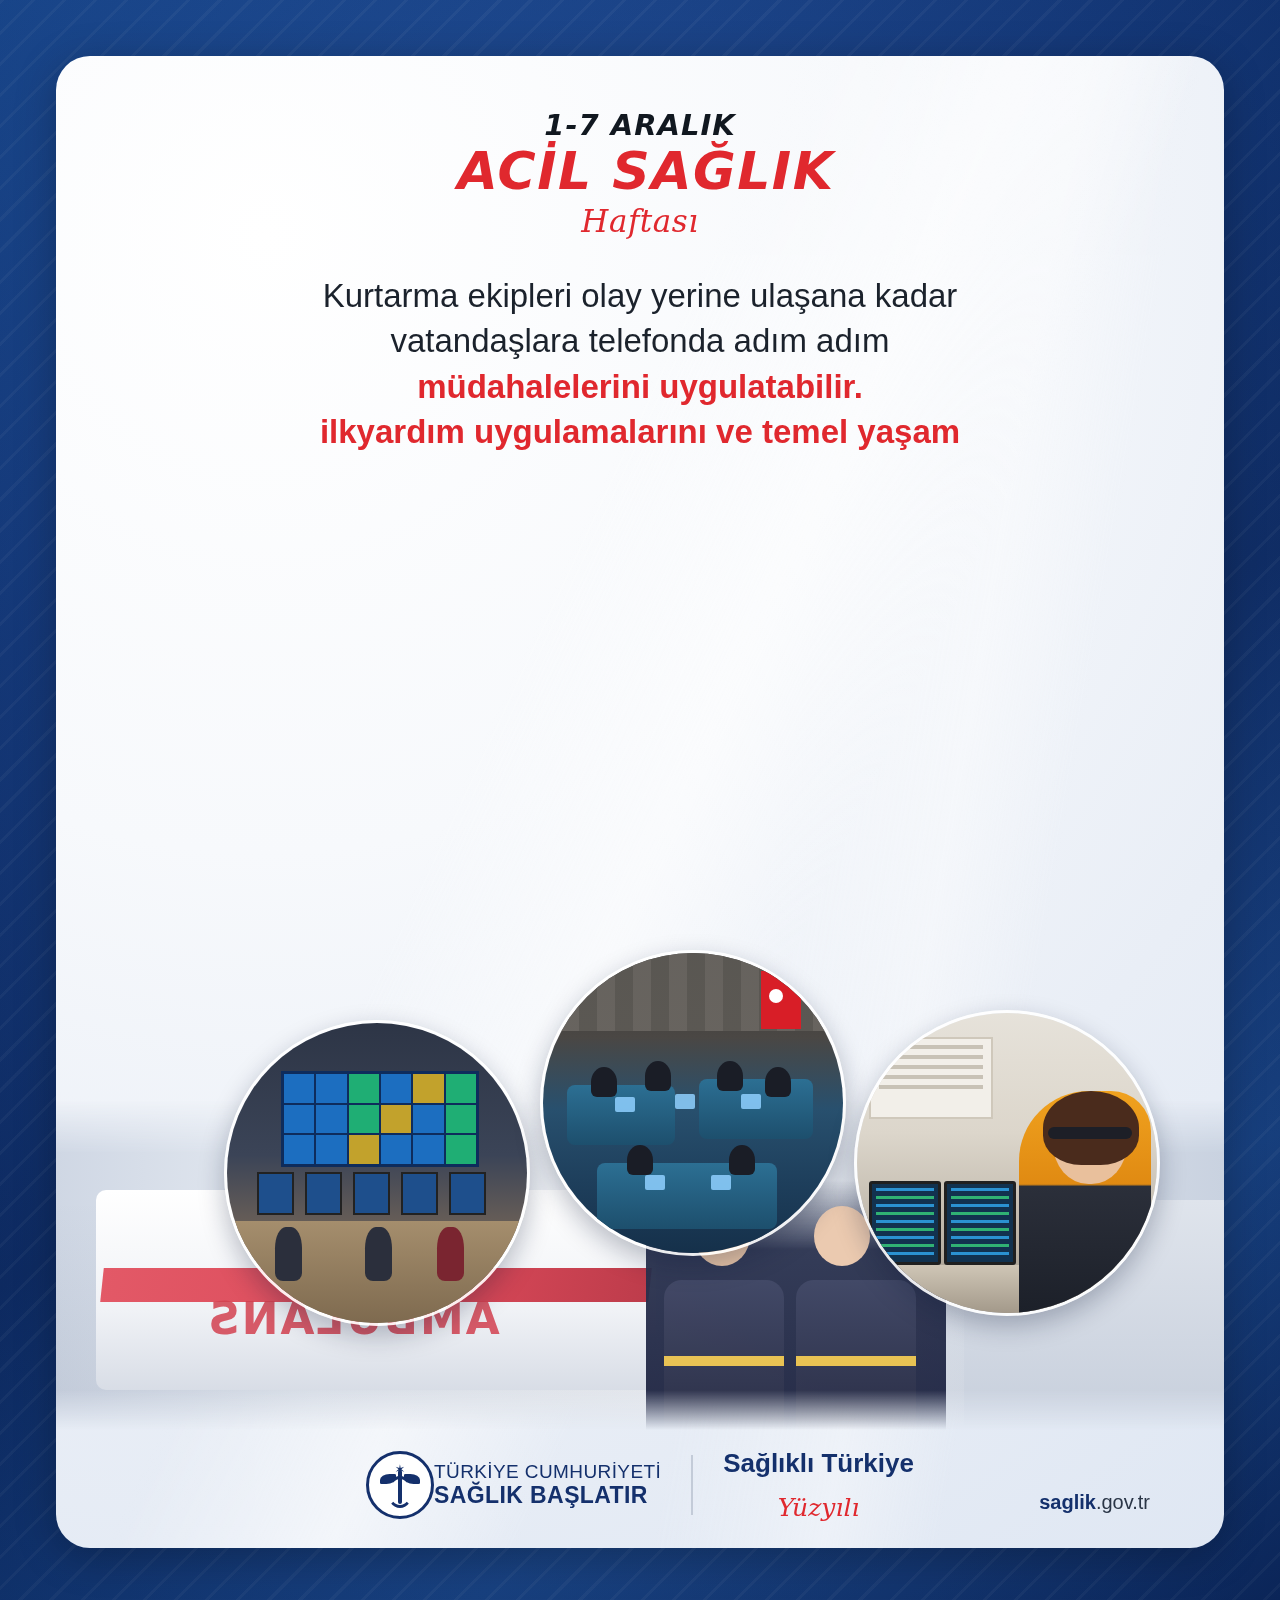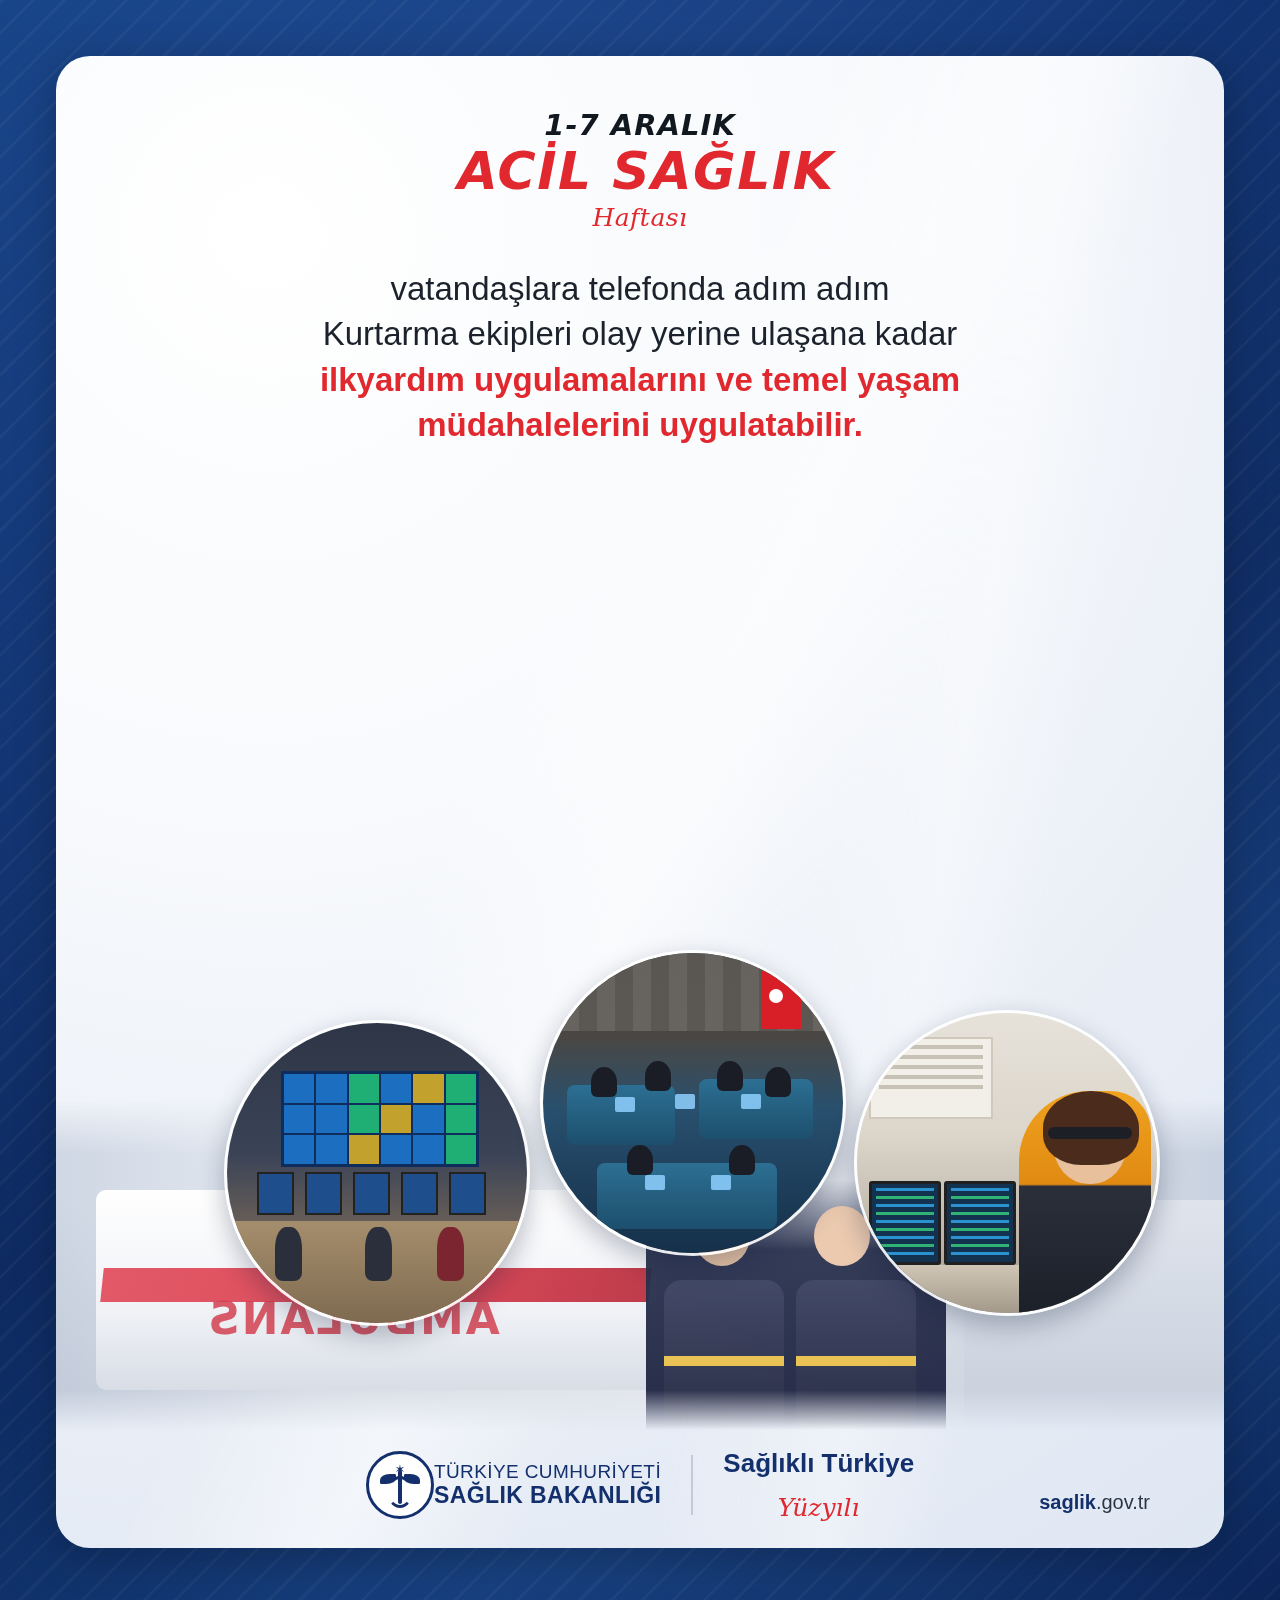--- a/index.html
+++ b/index.html
@@ -85,21 +85,21 @@
     font-size: 52px;
     letter-spacing: 1.5px;
     color: #e0282e;
     margin: 2px 0 0 0;
     line-height: 1.05;
     padding-left: 12px;
   }
   .week-sub {
     font-family: "DejaVu Serif", serif;
     font-style: italic;
-    font-size: 25px;
+    font-size: 31px;
     color: #e0282e;
     margin: 4px 0 0 0;
     letter-spacing: 0.5px;
   }
 
   
   .headline-wrap {
     position: relative;
     z-index: 3;
     text-align: center;
@@ -434,24 +434,24 @@
   <div class="card">
 
     <div class="week-head">
       <p class="week-date">1-7 ARALIK</p>
       <p class="week-title">ACİL SAĞLIK</p>
       <p class="week-sub">Haftası</p>
     </div>
 
 
     <div class="body-text">
+      <span class="line">Kurtarma ekipleri olay yerine ulaşana kadar</span>
       <span class="line">vatandaşlara telefonda adım adım</span>
-      <span class="line">Kurtarma ekipleri olay yerine ulaşana kadar</span>
+      <span class="emph">müdahalelerini uygulatabilir.</span>
       <span class="emph">ilkyardım uygulamalarını ve temel yaşam</span>
-      <span class="emph">müdahalelerini uygulatabilir.</span>
     </div>
 
     <div class="collage">
 
       <div class="amb">
         <div class="body-panel"></div>
         <div class="stripe"></div>
         <div class="word">AMBULANS</div>
         <div class="crew">
           <div class="vest v1"></div>
@@ -546,21 +546,21 @@
       <div class="moh">
         <div class="moh-emblem">
           <span class="star">✶</span>
           <span class="wing-l"></span>
           <span class="wing-r"></span>
           <span class="rod"></span>
           <span class="snake"></span>
         </div>
         <div class="moh-text">
           <div class="l1">TÜRKİYE CUMHURİYETİ</div>
-          <div class="l2">SAĞLIK BAKANLIĞI</div>
+          <div class="l2">SAĞLIK BAŞLATIR</div>
         </div>
       </div>
 
       <div class="divider"></div>
 
       <div class="brand">
         <div class="b1">Sağlıklı Türkiye</div>
         <div class="b2">Yüzyılı</div>
       </div>
 

